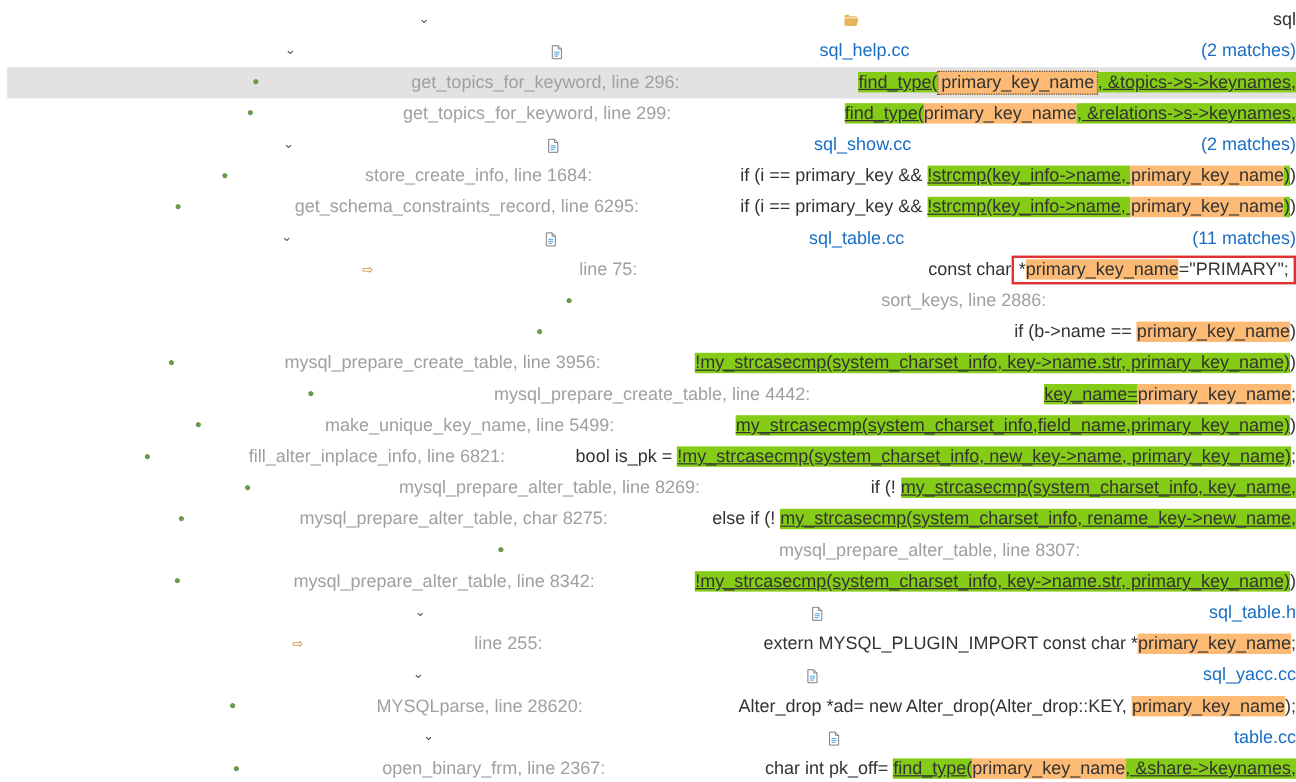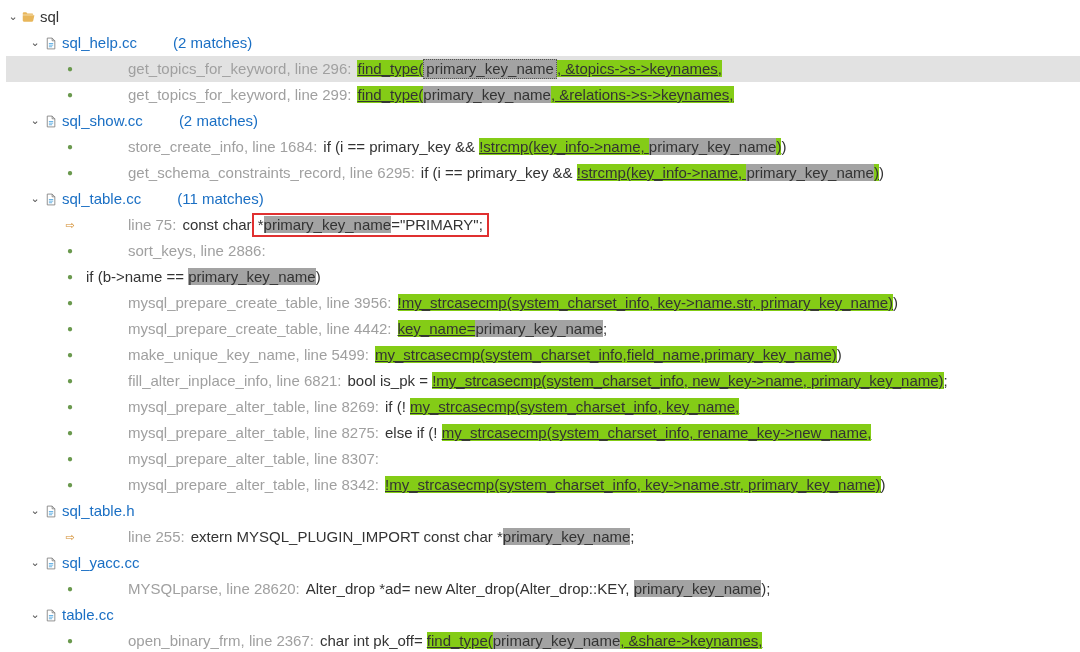--- a/index.html
+++ b/index.html
@@ -13,20 +13,21 @@
   }
   .tree {
     padding: 4px 0 20px 6px;
   }
   .row {
     display: flex;
     align-items: center;
     white-space: nowrap;
     height: 26px;
     line-height: 26px;
+    justify-content: space-between;
   }
   .twisty {
     width: 14px;
     display: inline-flex;
     align-items: center;
     justify-content: center;
     color: #555;
     font-size: 11px;
   }
   .twisty.open::before { content: "⌄"; position: relative; top:-1px;}
@@ -53,21 +54,21 @@
   }
   .bullet.arrow { color: #d18a2a; font-size: 11px; }
   .bullet::before { content: "●"; }
   .bullet.arrow::before { content: "⇨"; }
   .ind { display:inline-block; }
   .file-link { color: #1a6fc4; }
   .matches { color: #1a6fc4; margin-left: 36px; }
   .gray { color: #a0a0a0; margin-left: 48px; }
   .code { color: #333; }
   .hl-orange { background: #84cc16; text-decoration: underline; }
-  .hl-purple { background: #a3a3a3; }
+  .hl-purple { background: #fdba74; }
   .row.selected { background: #e2e2e2; }
   .dottedbox {
     display: inline-block;
     border: 1px dotted #555;
     padding: 0 2px;
     line-height: 18px;
   }
   .redbox {
     display: inline-block;
     border: 2px solid #e03030;
@@ -224,21 +225,21 @@
         <span class="twisty none"></span>
         <span class="bullet"></span>
         <span class="gray">mysql_prepare_alter_table, line 8269:</span>
         <span style="width:6px;display:inline-block"></span>
         <span><span class="code">if (! </span><span class="hl-orange">my_strcasecmp(system_charset_info, key_name,</span></span>
       </div>
       <div class="row">
         <span class="ind" style="width:44px"></span>
         <span class="twisty none"></span>
         <span class="bullet"></span>
-        <span class="gray">mysql_prepare_alter_table, line 8275:</span>
+        <span class="gray">mysql_prepare_alter_table, char 8275:</span>
         <span style="width:6px;display:inline-block"></span>
         <span><span class="code">else if (! </span><span class="hl-orange">my_strcasecmp(system_charset_info, rename_key-&gt;new_name,</span></span>
       </div>
       <div class="row">
         <span class="ind" style="width:44px"></span>
         <span class="twisty none"></span>
         <span class="bullet"></span>
         <span class="gray">mysql_prepare_alter_table, line 8307:</span>
         <span style="width:6px;display:inline-block"></span>
       </div>

